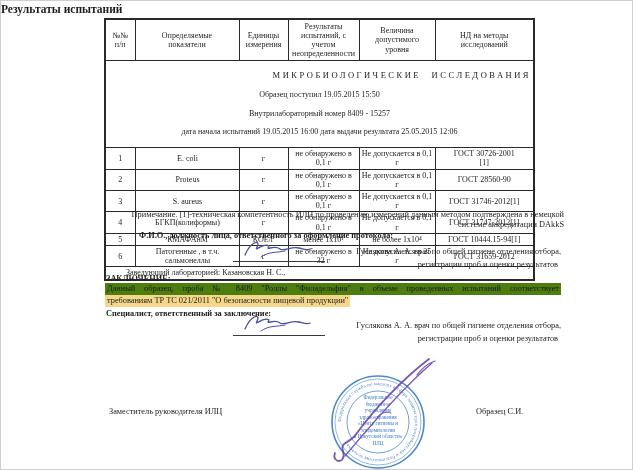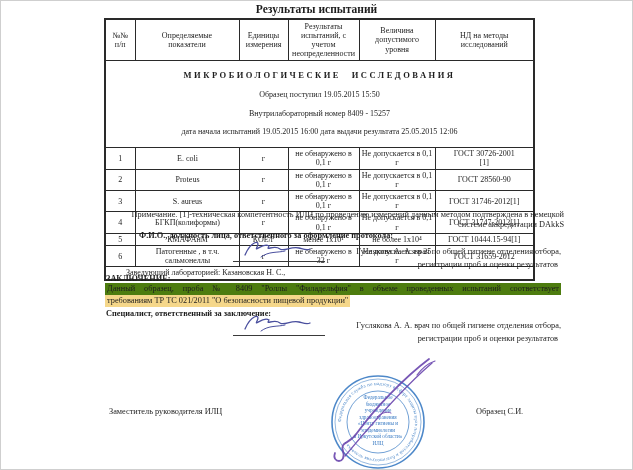--- a/index.html
+++ b/index.html
@@ -2,34 +2,34 @@
 <html lang="ru"><head>
 <meta charset="utf-8">
 <style>
   html,body{margin:0;padding:0;}
   body{
     width:633px;height:470px;position:relative;background:#ffffff;
     font-family:"Liberation Serif","DejaVu Serif",serif;color:#1d1d1d;
     overflow:hidden;box-sizing:border-box;border:1px solid #cfcfcf;
   }
   .abs{position:absolute;}
-  .doc-title{top:2px;left:0;width:100%;text-align:center;font-weight:bold;font-size:11.5px;}
+  .doc-title{top:2px;left:0;width:100%;font-weight:bold;font-size:11.5px;}
   
   .results-table{left:103px;top:17px;width:429px;border-collapse:collapse;
     font-size:8px;line-height:1.15;table-layout:fixed;}
   .results-table,
   .results-table th,.results-table td{border:1px solid #2a2a2a;}
   .results-table{border:2px solid #2a2a2a;}
   .results-table th,.results-table td{
     padding:1px 2px;text-align:center;vertical-align:middle;white-space:pre-line;
     overflow:hidden;font-weight:normal;}
   .results-table thead th{height:38px;}
   .c-indicator{text-align:left;padding-left:3px !important;}
   .section-cell{padding:1px 2px 2px !important;}
-  .section-title{font-weight:bold;letter-spacing:2.5px;word-spacing:6px;font-size:8.5px;}
+  .section-title{font-weight:normal;letter-spacing:2.5px;word-spacing:6px;font-size:8.5px;text-align:right;}
   .section-line{font-size:8px;}
   .tbl-footer td{text-align:left !important;padding:1px 20px !important;}
   
   .txt{font-size:8.3px;line-height:1.25;text-align:right;}
   .bold{font-weight:bold;}
   .note-block{left:105px;top:209px;width:458px;}
   .fio-label{left:122px;top:230px;margin-left:16px;}
   .concl-label{left:105px;top:273px;}
   .spec-label{left:105px;top:308px;}
   .hl-line1{left:104px;top:282px;width:452px;text-align:justify;text-align-last:justify;padding:1px 2px;}

